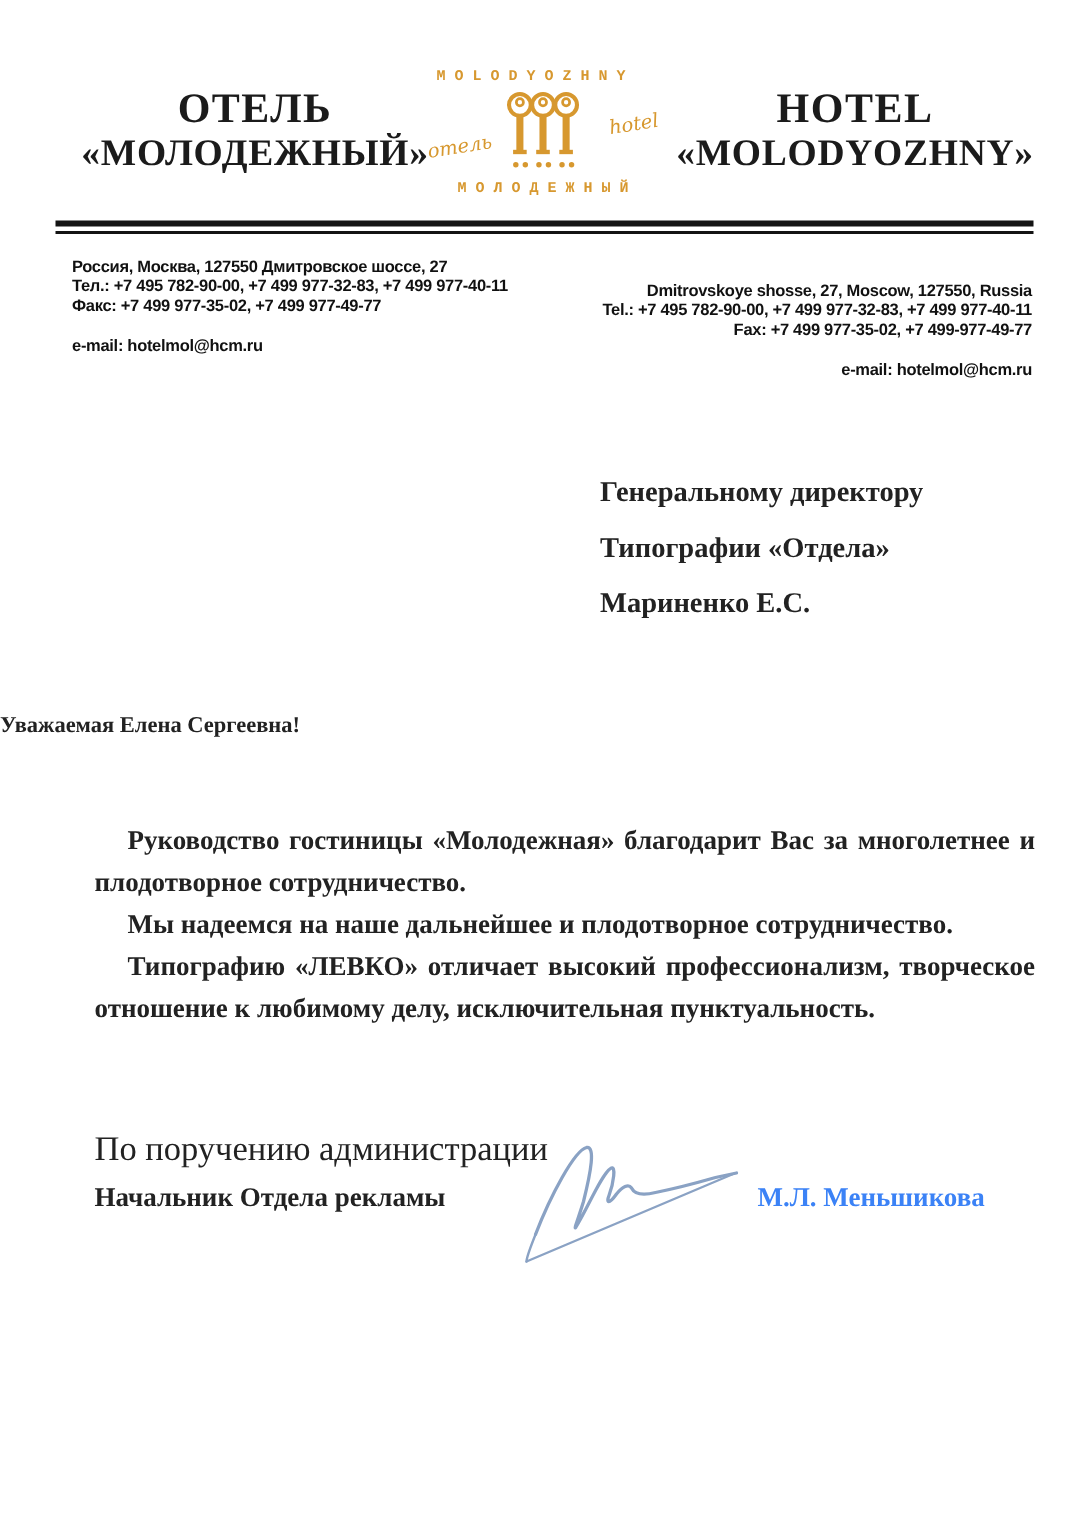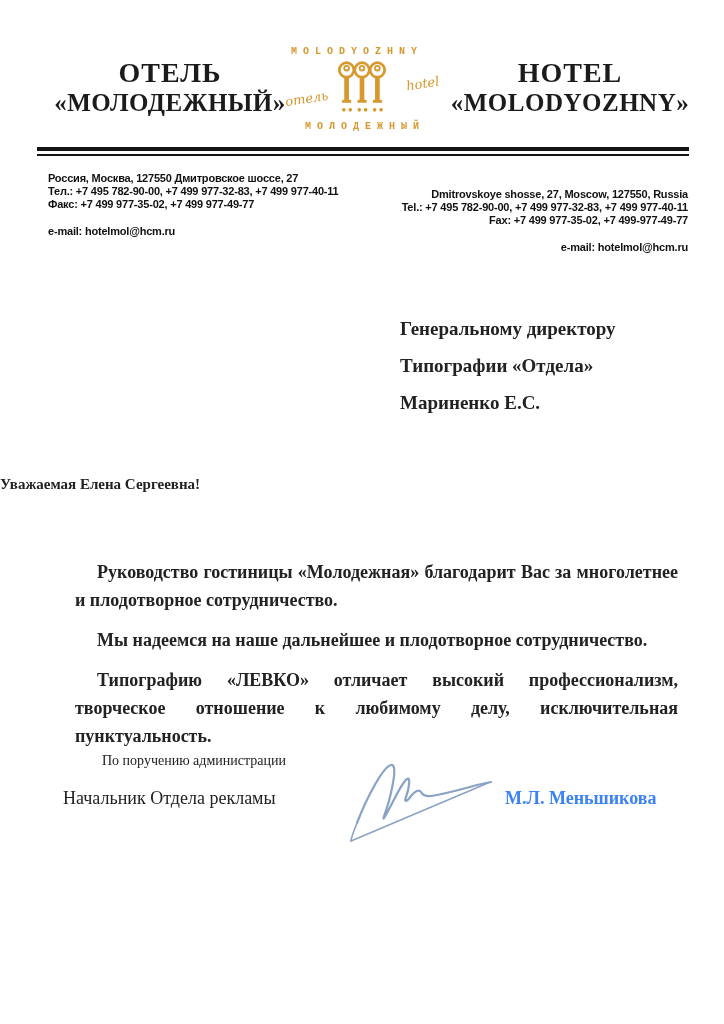--- a/index.html
+++ b/index.html
@@ -118,38 +118,37 @@
     position: absolute;
     left: 63px;
     right: 34px;
     top: 546px;
     font-size: 18px;
     font-weight: bold;
     line-height: 28px;
     text-align: justify;
     color: #222;
   }
-  .body-text p { margin: 12px; text-indent: 22px; }
+  .body-text p { margin: 0; text-indent: 22px; }
 
   
   .signoff-admin {
     position: absolute;
     left: 63px;
     top: 753px;
-    font-size: 14px;
+    font-size: 23px;
     font-weight: normal;
     color: #222;
-    margin-left: 39px;
   }
   .signoff-role {
     position: absolute;
     left: 63px;
     top: 788px;
     font-size: 18px;
-    font-weight: normal;
+    font-weight: bold;
     color: #222;
   }
   .signoff-name {
     position: absolute;
     left: 505px;
     top: 788px;
     width: 180px;
     font-size: 18px;
     font-weight: bold;
     color: #3b82f6;

